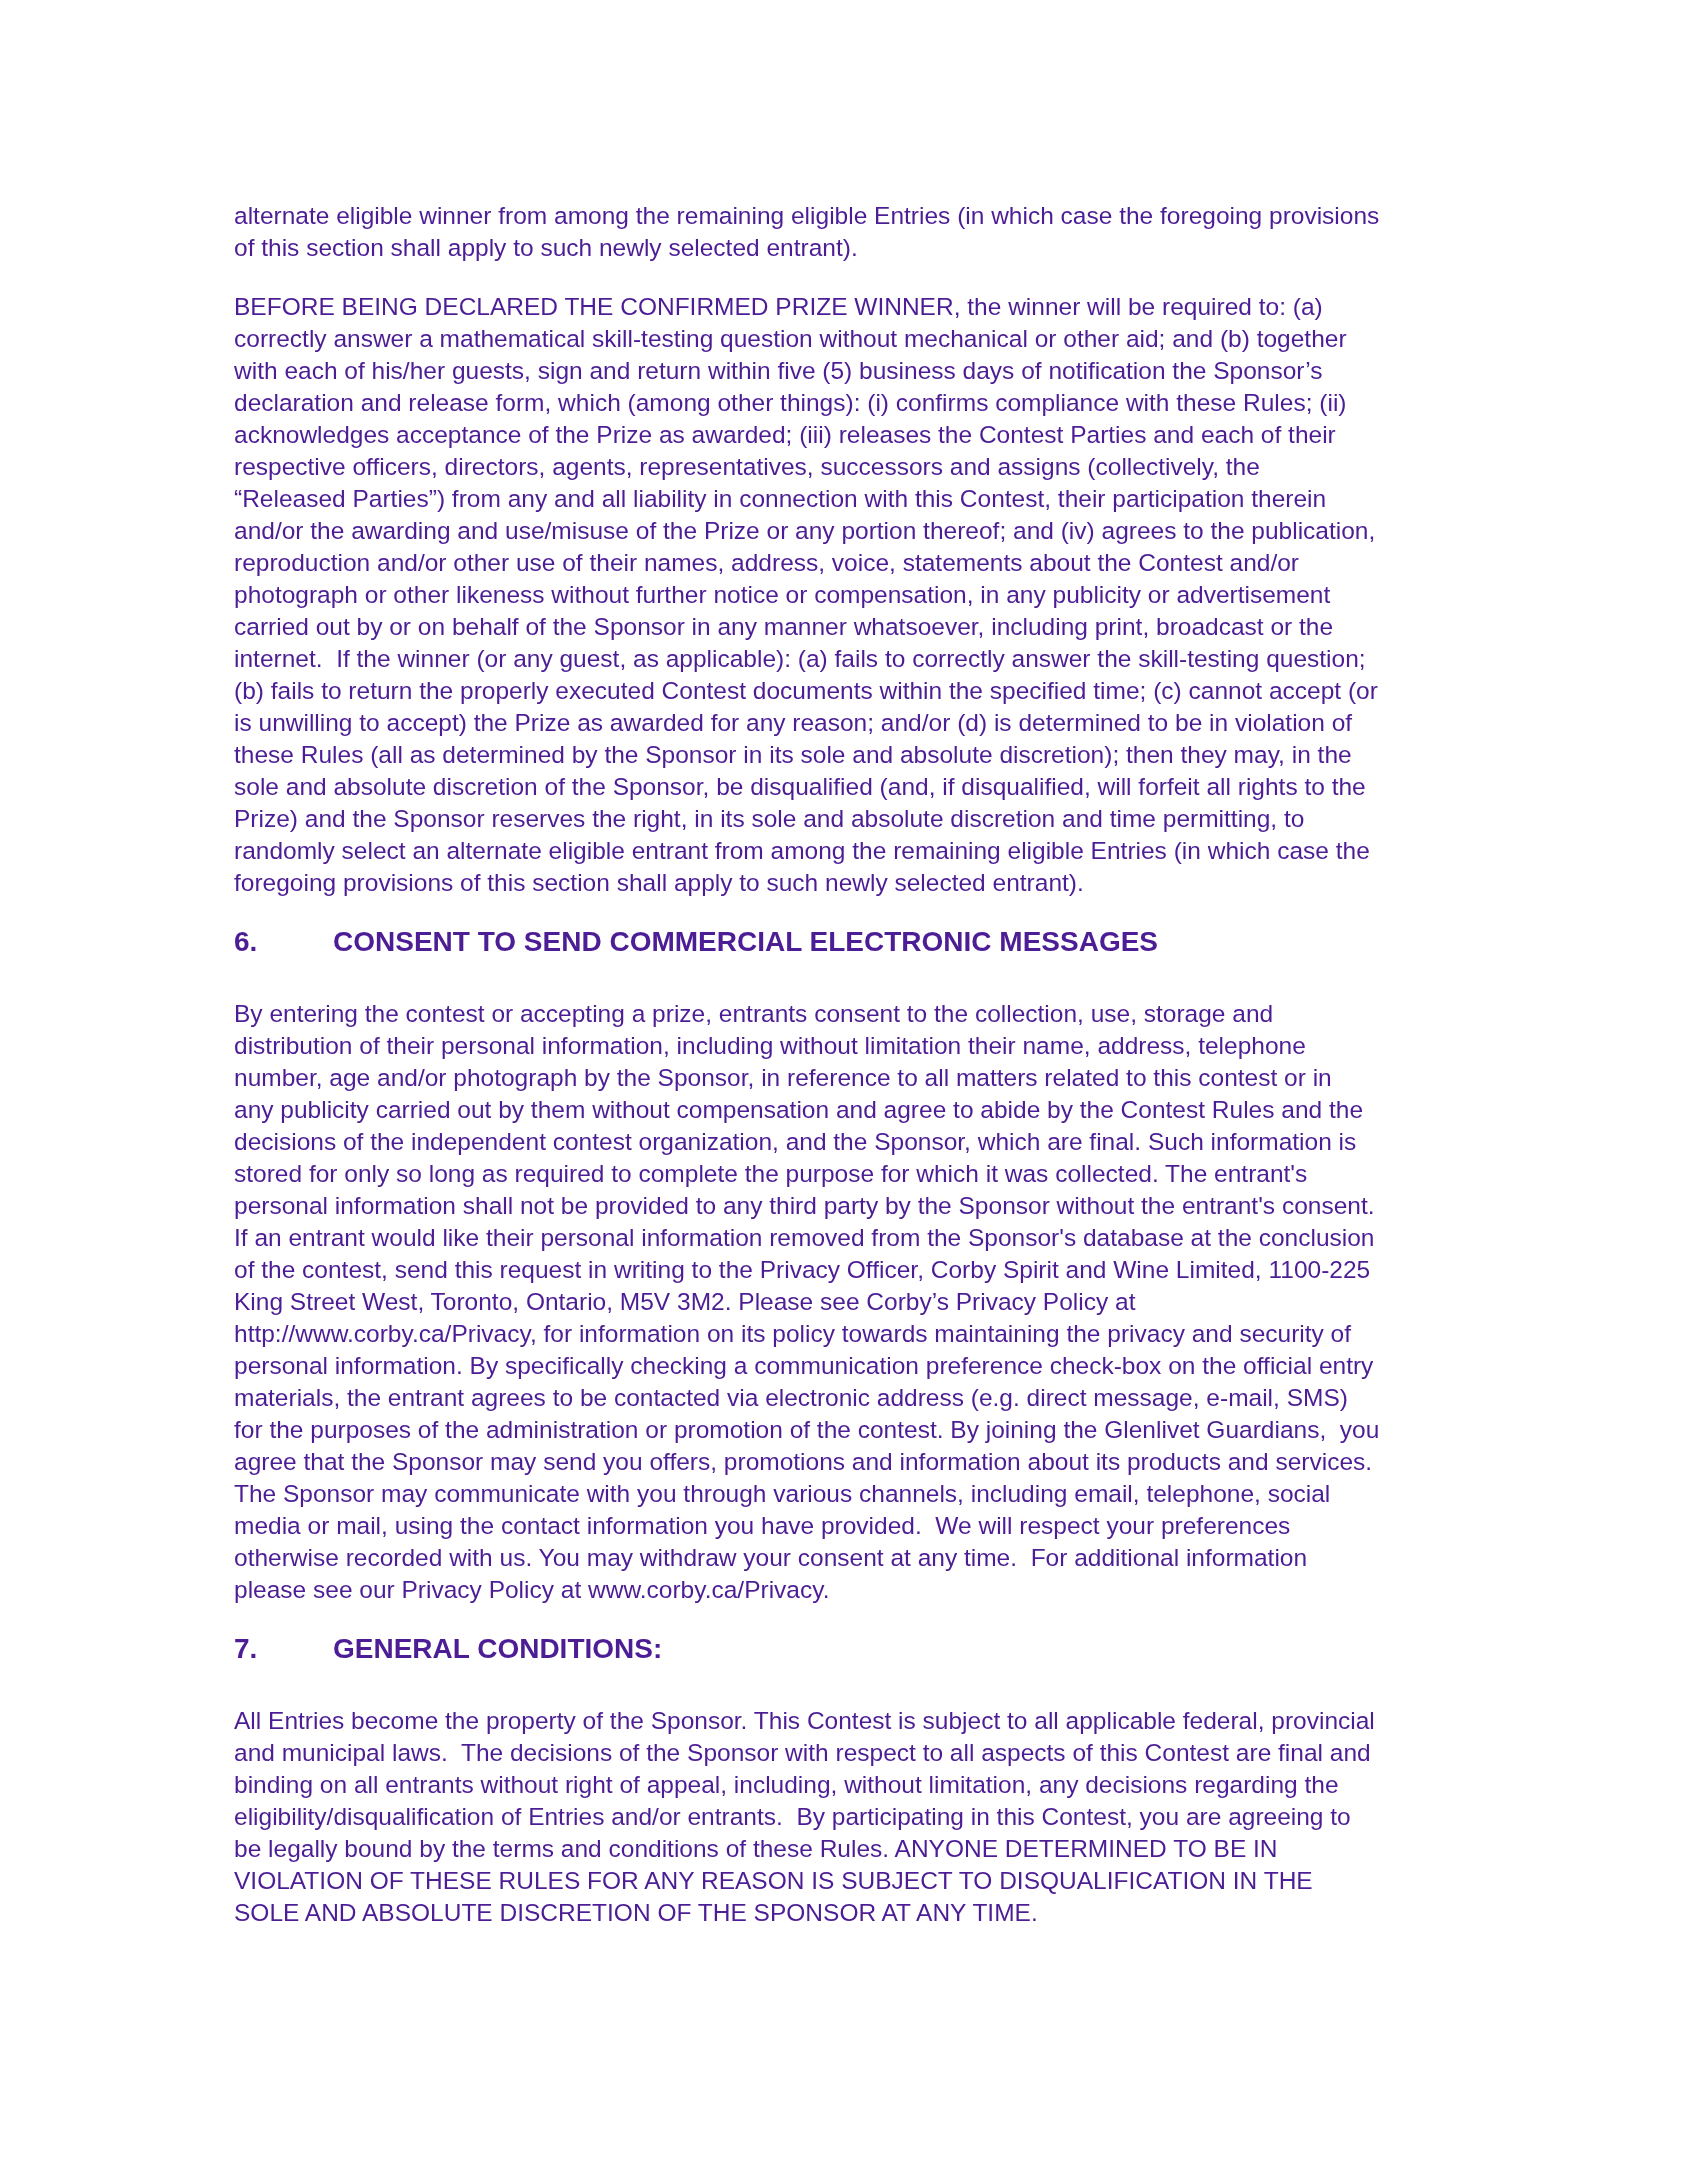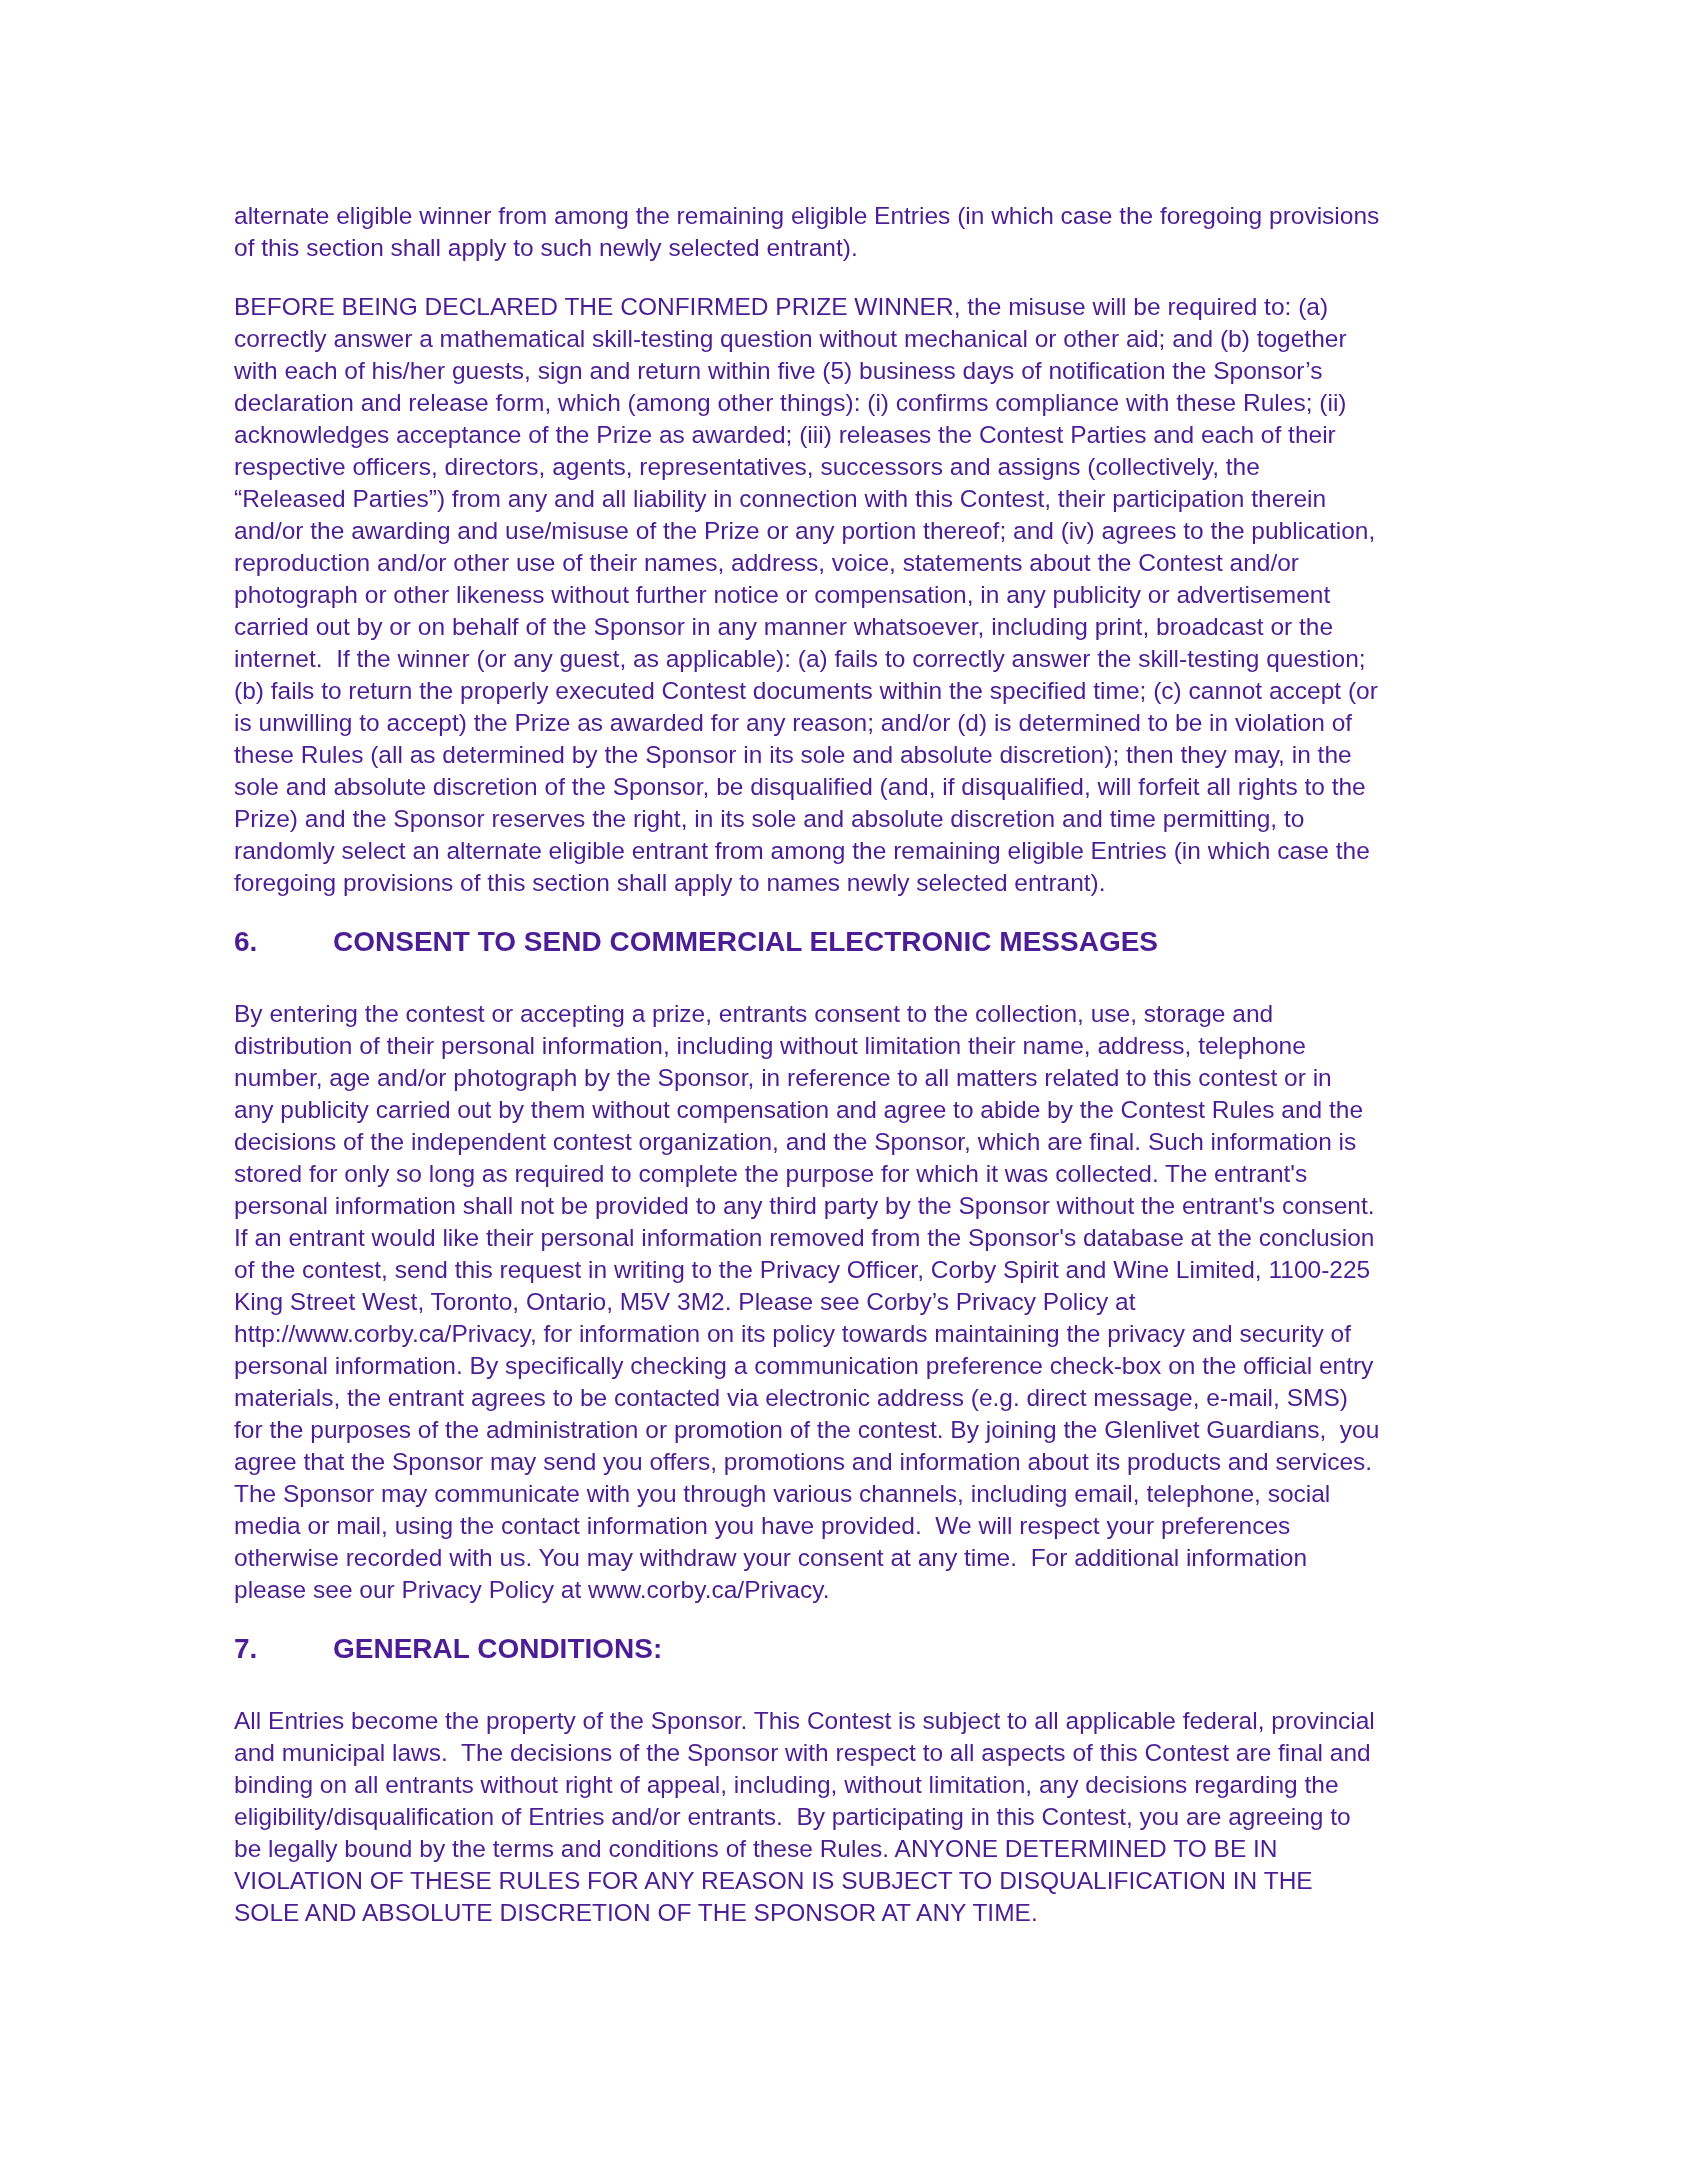--- a/index.html
+++ b/index.html
@@ -40,39 +40,39 @@
 </style>
 </head>
 <body>
 
 <div class="doc-page" style="background: rgb(255, 255, 255); color: #4c1d95; margin-left: 32px;">
     <div class="paragraph">
       <div class="line"><span>alternate eligible winner from among the remaining eligible Entries (in which case the foregoing provisions</span></div>
       <div class="line"><span>of this section shall apply to such newly selected entrant).</span></div>
     </div>
     <div class="paragraph">
-      <div class="line"><span>BEFORE BEING DECLARED THE CONFIRMED PRIZE WINNER, the misuse will be required to: (a)</span></div>
+      <div class="line"><span>BEFORE BEING DECLARED THE CONFIRMED PRIZE WINNER, the winner will be required to: (a)</span></div>
       <div class="line"><span>correctly answer a mathematical skill-testing question without mechanical or other aid; and (b) together</span></div>
       <div class="line"><span>with each of his/her guests, sign and return within </span><span class="bold">five (5)</span><span> business days of notification the Sponsor’s</span></div>
       <div class="line"><span>declaration and release form, which (among other things): (i) confirms compliance with these Rules; (ii)</span></div>
       <div class="line"><span>acknowledges acceptance of the Prize as awarded; (iii) releases the Contest Parties and each of their</span></div>
       <div class="line"><span>respective officers, directors, agents, representatives, successors and assigns (collectively, the</span></div>
       <div class="line"><span>“</span><span class="bold">Released Parties</span><span>”) from any and all liability in connection with this Contest, their participation therein</span></div>
       <div class="line"><span>and/or the awarding and use/misuse of the Prize or any portion thereof; and (iv) agrees to the publication,</span></div>
       <div class="line"><span>reproduction and/or other use of their names, address, voice, statements about the Contest and/or</span></div>
       <div class="line"><span>photograph or other likeness without further notice or compensation, in any publicity or advertisement</span></div>
       <div class="line"><span>carried out by or on behalf of the Sponsor in any manner whatsoever, including print, broadcast or the</span></div>
       <div class="line"><span>internet.  If the winner (or any guest, as applicable): (a) fails to correctly answer the skill-testing question;</span></div>
       <div class="line"><span>(b) fails to return the properly executed Contest documents within the specified time; (c) cannot accept (or</span></div>
       <div class="line"><span>is unwilling to accept) the Prize as awarded for any reason; and/or (d) is determined to be in violation of</span></div>
       <div class="line"><span>these Rules (all as determined by the Sponsor in its sole and absolute discretion); then they may, in the</span></div>
       <div class="line"><span>sole and absolute discretion of the Sponsor, be disqualified (and, if disqualified, will forfeit all rights to the</span></div>
       <div class="line"><span>Prize) and the Sponsor reserves the right, in its sole and absolute discretion and time permitting, to</span></div>
       <div class="line"><span>randomly select an alternate eligible entrant from among the remaining eligible Entries (in which case the</span></div>
-      <div class="line"><span>foregoing provisions of this section shall apply to names newly selected entrant).</span></div>
+      <div class="line"><span>foregoing provisions of this section shall apply to such newly selected entrant).</span></div>
     </div>
     <div class="heading"><span class="h-num">6.</span><span class="h-title">CONSENT TO SEND COMMERCIAL ELECTRONIC MESSAGES</span></div>
     <div class="paragraph">
       <div class="line"><span>By entering the contest or accepting a prize, entrants consent to the collection, use, storage and</span></div>
       <div class="line"><span>distribution of their personal information, including without limitation their name, address, telephone</span></div>
       <div class="line"><span>number, age and/or photograph by the Sponsor, in reference to all matters related to this contest or in</span></div>
       <div class="line"><span>any publicity carried out by them without compensation and agree to abide by the Contest Rules and the</span></div>
       <div class="line"><span>decisions of the independent contest organization, and the Sponsor, which are final. Such information is</span></div>
       <div class="line"><span>stored for only so long as required to complete the purpose for which it was collected. The entrant's</span></div>
       <div class="line"><span>personal information shall not be provided to any third party by the Sponsor without the entrant's consent.</span></div>

